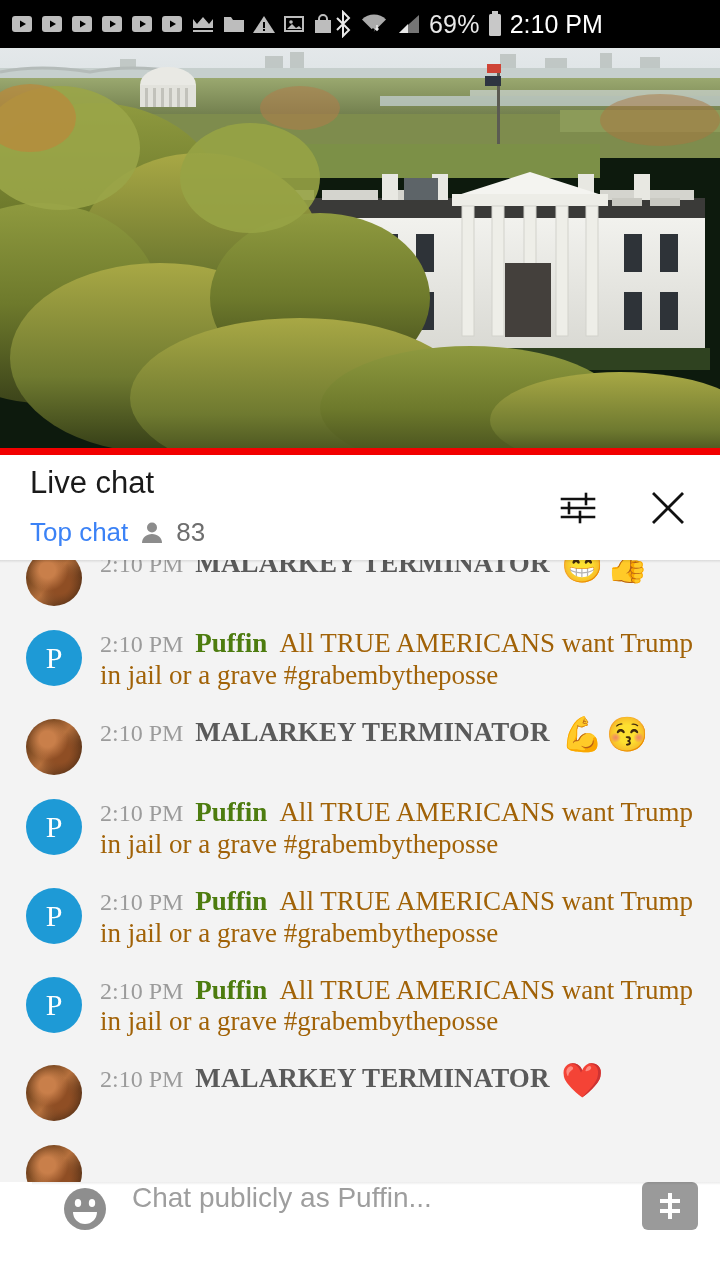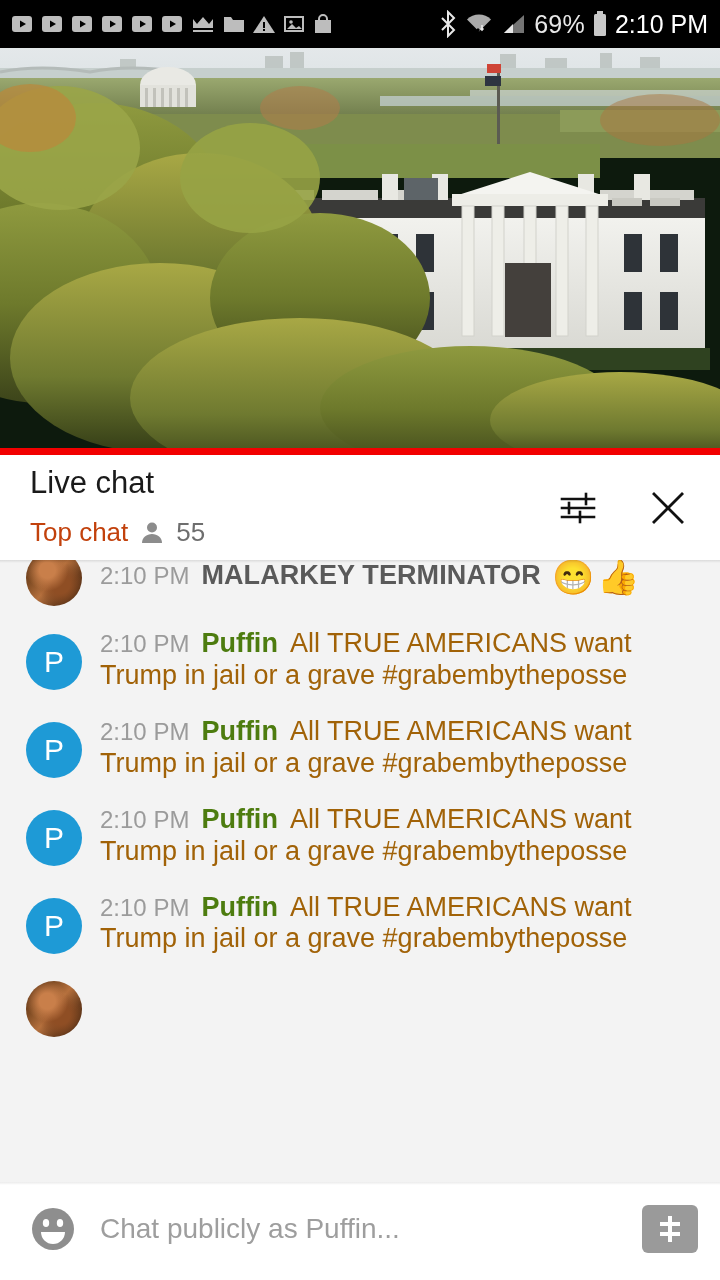--- a/index.html
+++ b/index.html
@@ -7,21 +7,21 @@
     width: 720px; height: 1280px;
     font-family: "Liberation Sans", sans-serif;
     background: #ffffff;
     overflow: hidden;
   }
   #app { width: 720px; height: 1280px; display: flex; flex-direction: column; position: relative; }
 
   
   .statusbar {
     height: 48px; background: #000; flex: 0 0 48px;
-    display: flex; align-items: center; justify-content: space-between;
+    display: flex; align-items: center; justify-content: flex-start;
     padding: 0 12px 0 10px; color: #bdbdbd;
   }
   .sb-left { display: flex; align-items: center; gap: 6px; }
   .sb-right { display: flex; align-items: center; gap: 7px; }
   .sb-ico { display: inline-flex; align-items: center; justify-content: center; }
   .sb-ico svg { display: block; }
   .sb-text { font-size: 25px; color: #e8e8e8; letter-spacing: 0.2px; font-family: "Liberation Sans", sans-serif; }
   .sb-clock { font-size: 25px; color: #ffffff; }
 
   
@@ -30,36 +30,36 @@
   .progress { position: absolute; left: 0; right: 0; bottom: 0; height: 7px; background: #f20000; }
 
   
   .chat-header {
     flex: 0 0 105px; background: #fff; display: flex; align-items: center;
     padding: 0 22px 0 30px; justify-content: space-between;
   }
   .ch-titles { display: flex; flex-direction: column; gap: 18px; }
   .ch-title { font-size: 31px; color: #1a1a1a; line-height: 1.05; }
   .ch-sub { display: flex; align-items: center; gap: 12px; }
-  .ch-sub-text { font-size: 26px; color: #c2410c; }
+  .ch-sub-text { font-size: 26px; color: #3b82f6; }
   .ch-count { font-size: 26px; color: #6e6e6e; }
   .ch-person { display: inline-flex; }
   .ch-actions { display: flex; align-items: center; gap: 42px; padding-right: 6px; }
   .ch-btn { display: inline-flex; align-items: center; justify-content: center; width: 48px; height: 48px; }
 
   
   .chat-list {
     flex: 1 1 auto; background: #f3f3f3; overflow: hidden;
     padding-top: 2px; position: relative;
   }
   .chat-list::before {
     content: ""; position: absolute; top: 0; left: 0; right: 0; height: 3px;
     background: linear-gradient(to bottom, rgba(0,0,0,0.10), rgba(0,0,0,0));
   }
-  .msg { display: flex; align-items: center; padding: 10px 24px 10px 26px; }
+  .msg { display: flex; align-items: flex-start; padding: 10px 24px 10px 26px; font-family: Liberation Serif, serif; }
   .msg.clipped { margin-top: -26px; }
   .avatar {
     flex: 0 0 56px; width: 56px; height: 56px; border-radius: 50%;
     overflow: hidden; margin-right: 18px; margin-top: 4px;
     display: flex; align-items: center; justify-content: center;
     font-size: 30px; color: #fff;
   }
   .avatar.photo {
     background:
       radial-gradient(circle at 38% 36%, #c97f4a 0 16%, rgba(201,127,74,0) 42%),
@@ -71,22 +71,22 @@
   .msg-line { font-size: 27px; line-height: 1.18; color: #1a1a1a; }
   .ts { color: #9b9b9b; font-size: 24px; margin-right: 12px; white-space: nowrap; }
   .author { font-weight: bold; margin-right: 12px; white-space: nowrap; }
   .author.dark { color: #5a5a5a; letter-spacing: 0.1px; }
   .author.blue { color: #4d7c0f; }
   .text { color: #a16207; }
   .emoji { font-size: 34px; line-height: 1; vertical-align: -5px; letter-spacing: 2px; }
 
   
   .chat-input {
-    flex: 0 0 98px; background: #fff; display: flex; align-items: center;
-    padding: 0 22px 4px 26px; gap: 20px; position: relative;
+    flex: 0 0 98px; background: #fff; display: flex; align-items: flex-start;
+    padding: 0 22px 4px 26px; gap: 20px; position: relative; margin-left: 32px;
   }
   .chat-input::before {
     content: ""; position: absolute; top: 0; left: 0; right: 0; height: 3px;
     background: linear-gradient(to bottom, rgba(0,0,0,0.08), rgba(0,0,0,0));
   }
   .emoji-btn { flex: 0 0 54px; width: 54px; height: 54px; display: flex; align-items: center; justify-content: center; }
   .chat-field {
     flex: 1 1 auto; border: 0; outline: none; background: transparent;
     font-size: 28px; color: #333; font-family: "Liberation Sans", sans-serif;
   }
@@ -362,21 +362,21 @@
     <div class="ch-titles">
       <div class="ch-title">Live chat</div>
       <div class="ch-sub">
         <span class="ch-sub-text">Top chat</span>
         <span class="ch-person">
           <svg width="24" height="26" viewBox="0 0 24 26">
               <circle cx="12" cy="7.5" r="5" fill="#8c8c8c"></circle>
               <path d="M2 23c0-5.5 4.5-9 10-9s10 3.5 10 9z" fill="#8c8c8c"></path>
             </svg>
         </span>
-        <span class="ch-count">55</span>
+        <span class="ch-count">83</span>
       </div>
     </div>
     <div class="ch-actions">
       <span class="ch-btn">
         <svg width="44" height="44" viewBox="0 0 44 44">
           <g stroke="#111" stroke-width="2.6" stroke-linecap="square">
             <line x1="6" y1="13" x2="38" y2="13"></line>
             <line x1="6" y1="22" x2="38" y2="22"></line>
             <line x1="6" y1="31" x2="38" y2="31"></line>
             <line x1="30" y1="8" x2="30" y2="18"></line>
@@ -413,20 +413,30 @@
       <div class="avatar letter">
           <span>P</span>
         </div>
       <div class="msg-body">
         <div class="msg-line">
           <span class="ts">2:10 PM</span><span class="author blue">Puffin</span><span class="text">All TRUE AMERICANS want Trump in jail or a grave #grabembytheposse</span><span class="emoji"></span>
         </div>
       </div>
     </div>
 
+    <div class="msg">
+      <div class="avatar photo">
+          <span></span>
+        </div>
+      <div class="msg-body">
+        <div class="msg-line">
+          <span class="ts">2:10 PM</span><span class="author dark">MALARKEY TERMINATOR</span><span class="text"></span><span class="emoji">💪😚</span>
+        </div>
+      </div>
+    </div>
 
     <div class="msg">
       <div class="avatar letter">
           <span>P</span>
         </div>
       <div class="msg-body">
         <div class="msg-line">
           <span class="ts">2:10 PM</span><span class="author blue">Puffin</span><span class="text">All TRUE AMERICANS want Trump in jail or a grave #grabembytheposse</span><span class="emoji"></span>
         </div>
       </div>
@@ -447,20 +457,30 @@
       <div class="avatar letter">
           <span>P</span>
         </div>
       <div class="msg-body">
         <div class="msg-line">
           <span class="ts">2:10 PM</span><span class="author blue">Puffin</span><span class="text">All TRUE AMERICANS want Trump in jail or a grave #grabembytheposse</span><span class="emoji"></span>
         </div>
       </div>
     </div>
 
+    <div class="msg">
+      <div class="avatar photo">
+          <span></span>
+        </div>
+      <div class="msg-body">
+        <div class="msg-line">
+          <span class="ts">2:10 PM</span><span class="author dark">MALARKEY TERMINATOR</span><span class="text"></span><span class="emoji">❤️</span>
+        </div>
+      </div>
+    </div>
 
     <div class="msg">
       <div class="avatar photo">
           <span></span>
         </div>
     </div>
 
   </div>
 
   <div class="chat-input">

